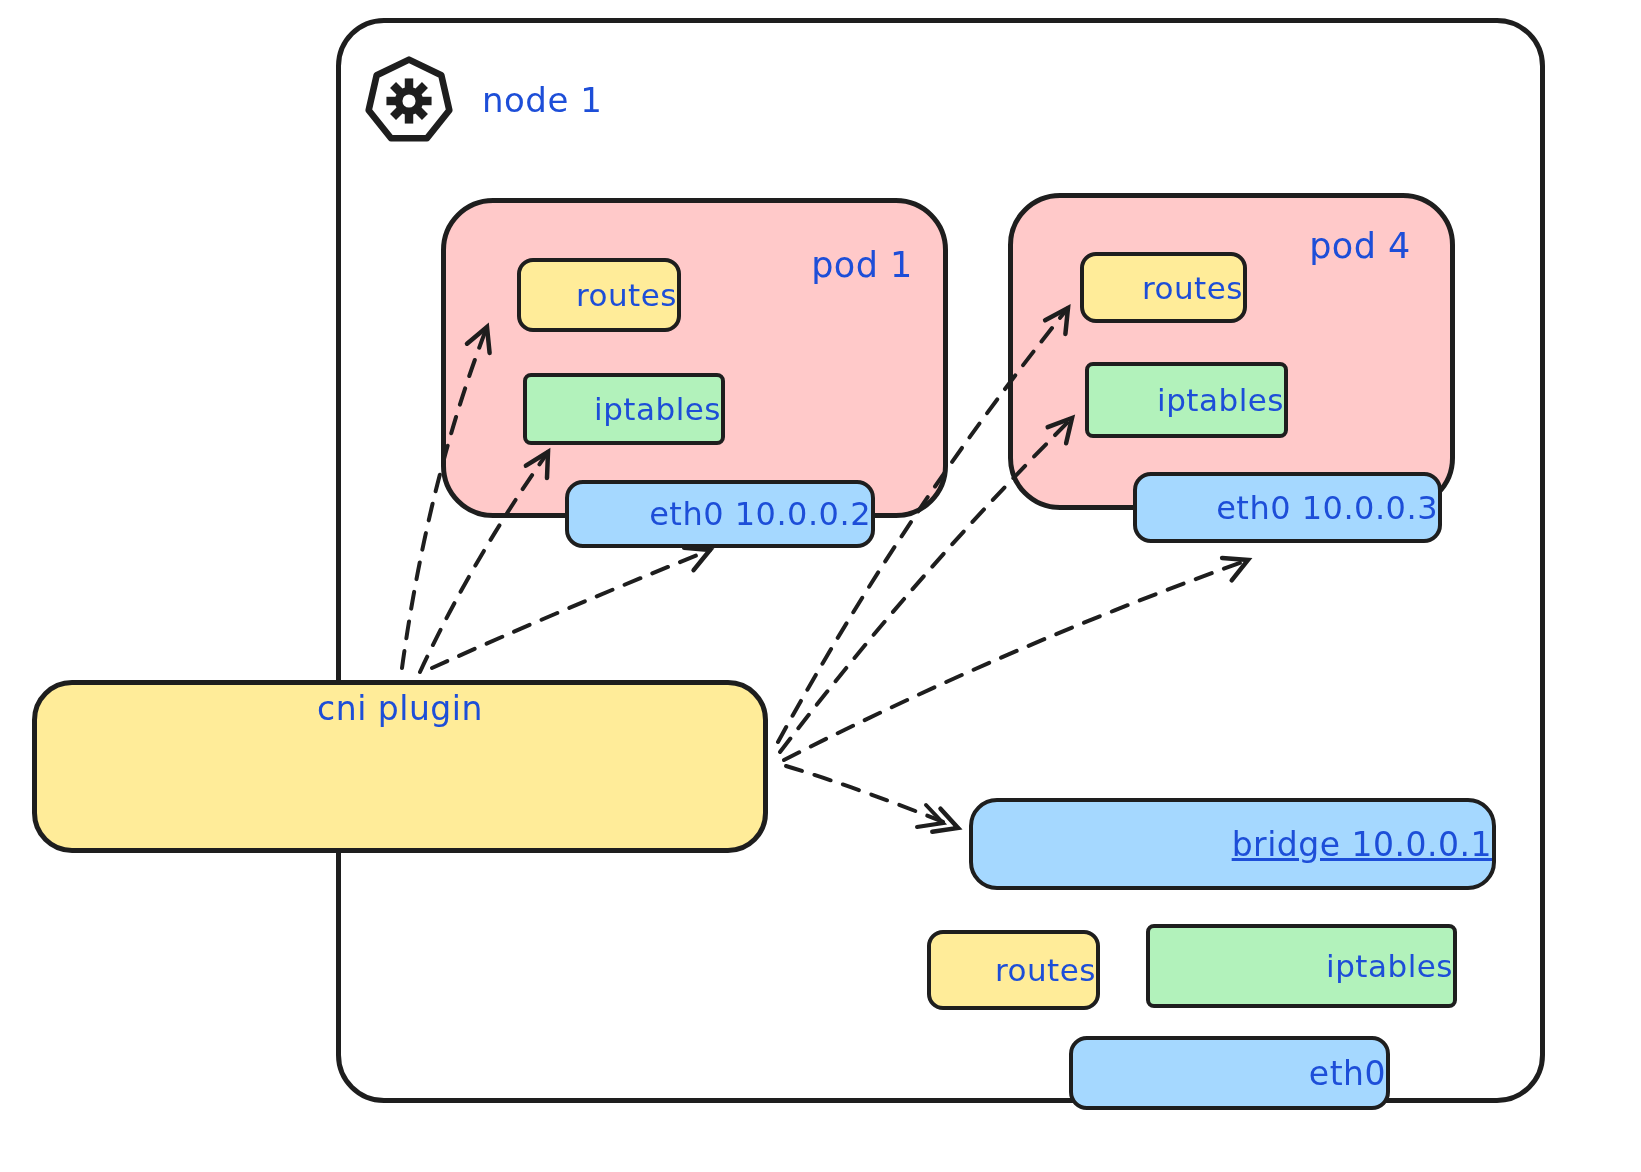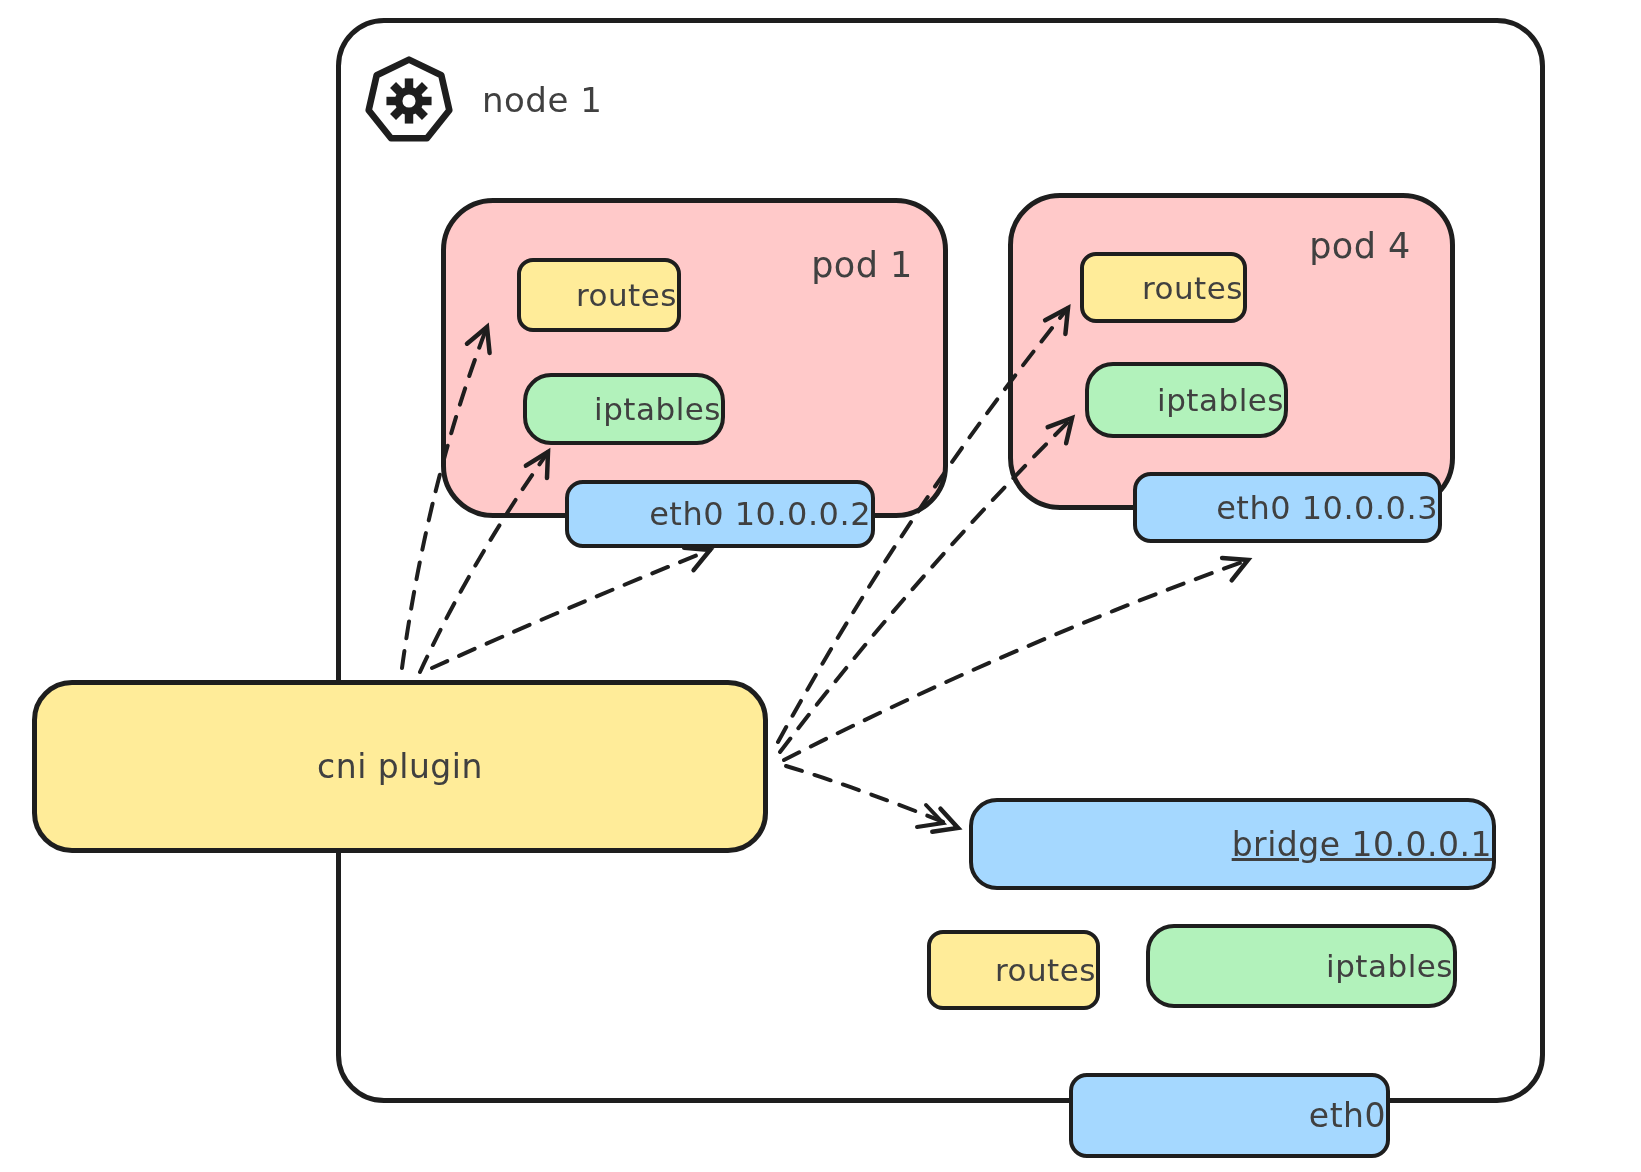--- a/index.html
+++ b/index.html
@@ -1,28 +1,28 @@
 <!DOCTYPE html>
 <html><head>
 <meta charset="utf-8">
 <style>
   html,body{margin:0;padding:0;background:#ffffff;}
   .canvas{
     position:relative;width:1641px;height:1172px;background:#ffffff;overflow:hidden;
-    font-family:"DejaVu Sans","Liberation Sans",sans-serif;color:#404040;
+    font-family:"DejaVu Sans","Liberation Sans",sans-serif;color:#1d4ed8;
   }
   .box{position:absolute;box-sizing:border-box;border:4px solid #1e1e1e;}
   .lbl{display:flex;align-items:center;justify-content:flex-end;text-align:center;letter-spacing:.5px;}
   .node-box{border-width:5px;border-radius:48px;background:#ffffff;}
   .pod-box{border-radius:52px;background:#ffc9c9;border-width:5px;}
   .chip-yellow{background:#ffec99;border-radius:16px;}
-  .chip-green{background:#b2f2bb;border-radius:28px;}
+  .chip-green{background:#b2f2bb;border-radius:8px;}
   .chip-blue{background:#a5d8ff;border-radius:18px;}
   .cni-box{background:#ffec99;border-radius:40px;border-width:5px;
-           display:flex;flex-direction:column;align-items:center;justify-content:center;
+           display:flex;flex-direction:column;align-items:center;
            font-size:33px;line-height:1.45;letter-spacing:.5px;text-align:center;}
   .floating-label{position:absolute;letter-spacing:.5px;}
   svg.overlay{position:absolute;left:0;top:0;z-index:40;pointer-events:none;}
   .f31{font-size:31px;} .f32{font-size:32px;} .f33{font-size:33px;} .f34{font-size:34px;} .f35{font-size:35px;}
 </style>
 </head>
 <body>
 
 <div class="canvas">
 
@@ -80,21 +80,21 @@
 
   <div class="box chip-blue lbl f33" style="left:969px;top:798px;width:527px;height:92px;border-radius:28px;z-index:9;text-decoration:underline;">
     <span>bridge 10.0.0.1</span>
   </div>
   <div class="box chip-yellow lbl f31" style="left:927px;top:930px;width:173px;height:80px;z-index:9;">
     <span>routes</span>
   </div>
   <div class="box chip-green lbl f31" style="left:1146px;top:924px;width:311px;height:84px;z-index:9;">
     <span>iptables</span>
   </div>
-  <div class="box chip-blue lbl f33" style="left:1069px;top:1073px;width:321px;height:85px;z-index:9;">
+  <div class="box chip-blue lbl f33" style="left:1069px;top:1036px;width:321px;height:74px;z-index:9;">
     <span>eth0</span>
   </div>
 
   <svg class="overlay" width="1641" height="1172" viewBox="0 0 1641 1172">
     <g stroke="#1e1e1e" fill="none" stroke-linecap="round">
 
       <g>
         <path d="M 402 668 Q 428 480 487 327" stroke-width="4" stroke-dasharray="17 13"></path>
         <path d="M 489.6 352.9 L 487 327 L 467 343.7" stroke-width="4.5"></path>
       </g>

